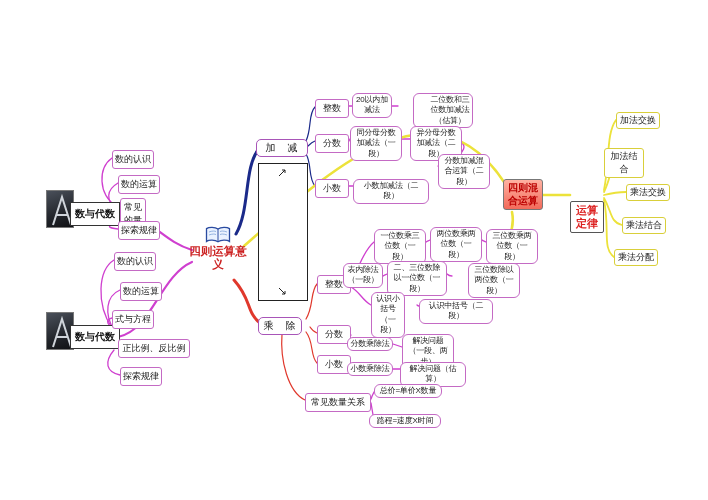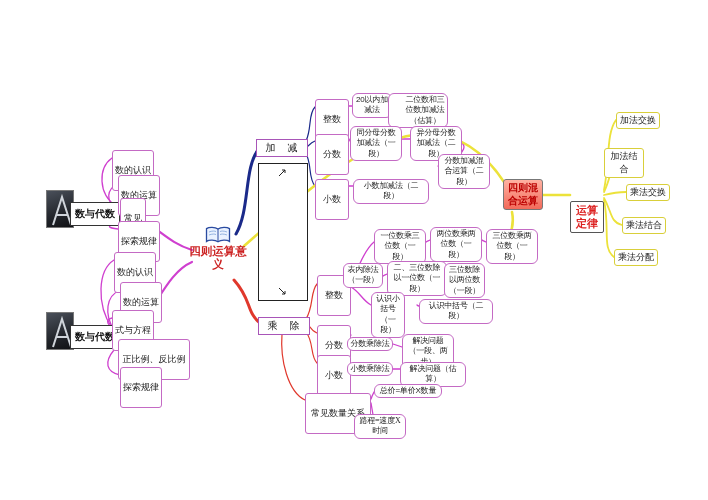--- a/index.html
+++ b/index.html
@@ -17,22 +17,22 @@
   .p-navy{stroke:var(--navy);stroke-width:1.2px;}
   .p-red-main{stroke:var(--red);stroke-width:3px;}
   .p-red{stroke:var(--red);stroke-width:1.2px;}
   .p-yel-main{stroke:var(--yellow);stroke-width:2.6px;}
   .p-yel{stroke:var(--yellow);stroke-width:1.8px;}
 
   .mm{position:absolute;box-sizing:border-box;background:#fff;}
   .leaf{border:1px solid var(--purple-border);border-radius:6px;font-size:8px;
         line-height:1.3;padding:1px 2px;color:#222;text-align:center;letter-spacing:-0.2px;}
   .cat{border:1px solid var(--purple-border);border-radius:3px;font-size:9px;
-       padding:13px 2px;color:#222;text-align:center;}
-  .branch{border:1px solid #a855b8;border-radius:0;font-size:10px;padding:1px 4px;
+       padding:2px 2px;color:#222;text-align:center;}
+  .branch{border:1px solid #a855b8;border-radius:5px;font-size:10px;padding:1px 4px;
           color:#222;text-align:center;letter-spacing:1px;}
   .law{border:1.5px solid var(--law-border);border-radius:3px;font-size:9px;
        padding:1px 3px;color:#222;text-align:center;}
   .subjbox{border:1px solid #333;font-weight:bold;font-size:10px;color:#111;
            display:flex;align-items:center;justify-content:center;text-align:center;}
   .img-ph{border:1px solid #777;background:linear-gradient(160deg,#4a505a 0%,#23262c 60%,#101114 100%);}
   .center-node{background:transparent;text-align:center;color:var(--center-text);
                font-weight:bold;font-size:11.5px;line-height:1.15;}
   .center-node .bookwrap{display:block;margin:0 auto 1px auto;width:26px;height:18px;}
   .rect-ph{border:1.5px solid #222;background:#fff;}
@@ -149,47 +149,47 @@
   <div class="mm cat" style="left:112px;top:310px;width:42px;">式与方程</div>
   <div class="mm cat" style="left:118px;top:339px;width:72px;">正比例、反比例</div>
   <div class="mm cat" style="left:120px;top:367px;width:42px;">探索规律</div>
 
   <div class="mm branch" style="left:256px;top:139px;width:52px;">加　减</div>
   <div class="mm cat" style="left:315px;top:99px;width:34px;">整数</div>
   <div class="mm cat" style="left:315px;top:134px;width:34px;">分数</div>
   <div class="mm cat" style="left:315px;top:179px;width:34px;">小数</div>
 
   <div class="mm leaf" style="left:352px;top:93px;width:40px;">20以内加减法</div>
-  <div class="mm leaf" style="left:388px;top:93px;width:60px;padding-left:16px;">二位数和三位数加减法（估算）</div>
+  <div class="mm leaf" style="left:413px;top:93px;width:60px;padding-left:16px;">二位数和三位数加减法（估算）</div>
   <div class="mm leaf" style="left:350px;top:126px;width:52px;">同分母分数加减法（一段）</div>
   <div class="mm leaf" style="left:410px;top:126px;width:52px;">异分母分数加减法（二段）</div>
   <div class="mm leaf" style="left:438px;top:154px;width:52px;">分数加减混合运算（二段）</div>
   <div class="mm leaf" style="left:353px;top:179px;width:76px;">小数加减法（二段）</div>
 
-  <div class="mm branch" style="left:258px;top:317px;width:52px;">乘　除</div>
+  <div class="mm branch" style="left:258px;top:317px;width:44px;">乘　除</div>
   <div class="mm cat" style="left:317px;top:275px;width:34px;">整数</div>
   <div class="mm cat" style="left:317px;top:325px;width:34px;">分数</div>
   <div class="mm cat" style="left:317px;top:355px;width:34px;">小数</div>
   <div class="mm cat" style="left:305px;top:393px;width:66px;">常见数量关系</div>
 
   <div class="mm leaf" style="left:374px;top:229px;width:52px;">一位数乘三位数（一段）</div>
   <div class="mm leaf" style="left:486px;top:229px;width:52px;">三位数乘两位数（一段）</div>
   <div class="mm leaf" style="left:430px;top:227px;width:52px;">两位数乘两位数（一段）</div>
   <div class="mm leaf" style="left:343px;top:263px;width:40px;">表内除法（一段）</div>
   <div class="mm leaf" style="left:387px;top:261px;width:60px;">二、三位数除以一位数（一段）</div>
-  <div class="mm leaf" style="left:444px;top:263px;width:41px;">三位数除以两位数（一段）</div>
+  <div class="mm leaf" style="left:468px;top:263px;width:52px;">三位数除以两位数（一段）</div>
   <div class="mm leaf" style="left:371px;top:292px;width:34px;">认识小括号（一段）</div>
   <div class="mm leaf" style="left:419px;top:299px;width:74px;">认识中括号（二段）</div>
 
   <div class="mm leaf" style="left:347px;top:337px;width:46px;">分数乘除法</div>
   <div class="mm leaf" style="left:402px;top:334px;width:52px;">解决问题（一段、两步）</div>
   <div class="mm leaf" style="left:347px;top:362px;width:46px;">小数乘除法</div>
   <div class="mm leaf" style="left:400px;top:362px;width:66px;">解决问题（估算）</div>
   <div class="mm leaf" style="left:374px;top:384px;width:68px;">总价=单价X数量</div>
-  <div class="mm leaf" style="left:354px;top:414px;width:52px;font-family:Liberation Serif, serif;">路程=速度X时间</div>
+  <div class="mm leaf" style="left:369px;top:414px;width:72px;">路程=速度X时间</div>
 
   <div class="mm mixed-node" style="left:503px;top:179px;width:40px;">四则混合运算</div>
   <div class="mm laws-root" style="left:570px;top:181px;width:34px;margin-top:20px;">运算定律</div>
   <div class="mm law" style="left:616px;top:112px;width:44px;">加法交换</div>
   <div class="mm law" style="left:604px;top:148px;width:40px;">加法结合</div>
   <div class="mm law" style="left:626px;top:184px;width:44px;">乘法交换</div>
   <div class="mm law" style="left:622px;top:217px;width:44px;">乘法结合</div>
   <div class="mm law" style="left:614px;top:249px;width:44px;">乘法分配</div>
 
 </div>

